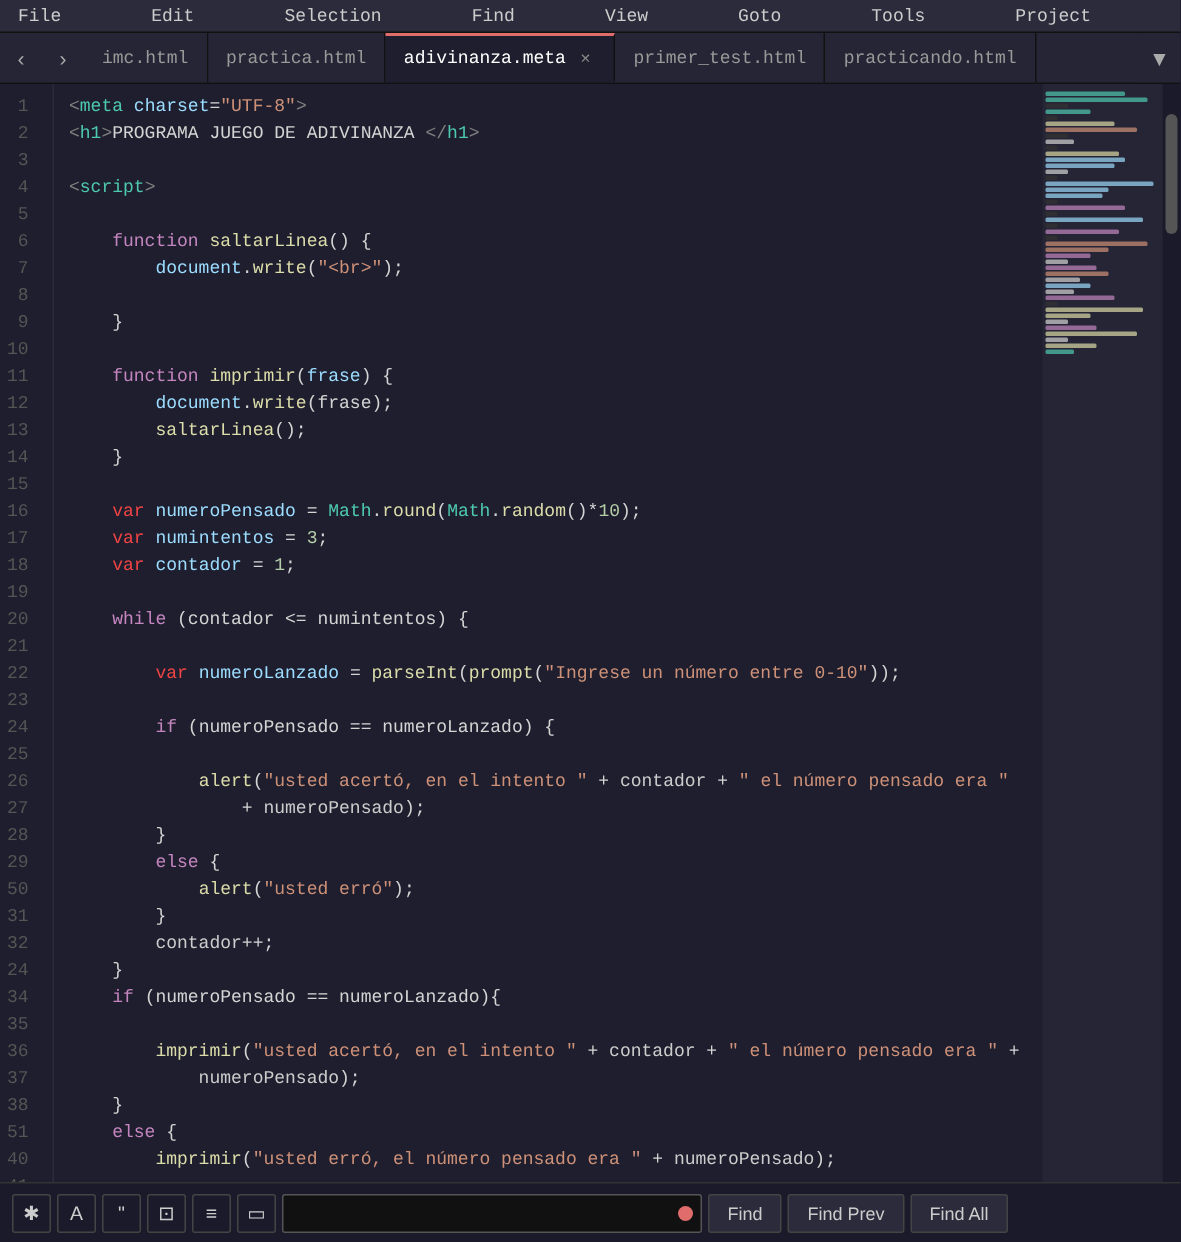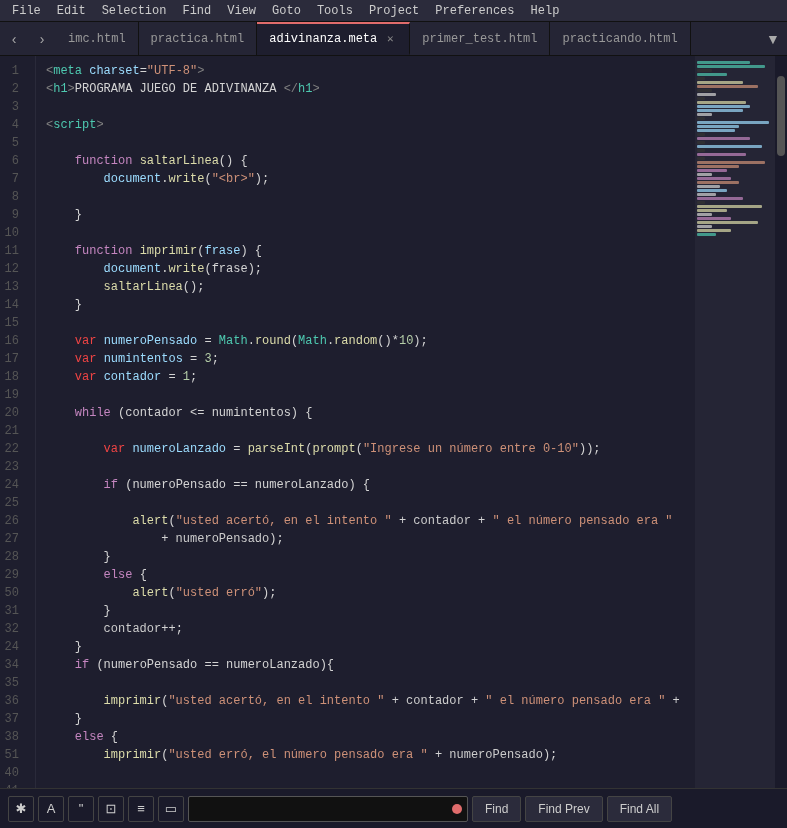--- a/index.html
+++ b/index.html
@@ -17,20 +17,21 @@
 
     
     .menubar {
       background: #2b2b3b;
       display: flex;
       align-items: center;
       height: 22px;
       padding: 0 4px;
       flex-shrink: 0;
       border-bottom: 1px solid #111;
+      gap: 44px;
     }
     .menubar-item {
       color: #ccc;
       font-size: 12px;
       padding: 2px 8px;
       cursor: pointer;
       white-space: nowrap;
     }
 
     
@@ -369,20 +370,21 @@
     <div class="code-line">                <span class="op">+</span> numeroPensado<span class="plain">);</span></div>
     <div class="code-line">        <span class="plain">}</span></div>
     <div class="code-line">        <span class="kw">else</span> <span class="plain">{</span></div>
     <div class="code-line">            <span class="fn">alert</span><span class="plain">(</span><span class="str">"usted erró"</span><span class="plain">);</span></div>
     <div class="code-line">        <span class="plain">}</span></div>
     <div class="code-line">        contador<span class="op">++</span><span class="plain">;</span></div>
     <div class="code-line">    <span class="plain">}</span></div>
     <div class="code-line">    <span class="kw">if</span> <span class="plain">(numeroPensado == numeroLanzado){</span></div>
     <div class="code-line"></div>
     <div class="code-line">        <span class="fn">imprimir</span><span class="plain">(</span><span class="str">"usted acertó, en el intento "</span> <span class="op">+</span> contador <span class="op">+</span> <span class="str">" el número pensado era "</span> <span class="op">+</span></div>
+    <div class="code-line">            numeroPensado<span class="plain">);</span></div>
     <div class="code-line">    <span class="plain">}</span></div>
     <div class="code-line">    <span class="kw">else</span> <span class="plain">{</span></div>
     <div class="code-line">        <span class="fn">imprimir</span><span class="plain">(</span><span class="str">"usted erró, el número pensado era "</span> <span class="op">+</span> numeroPensado<span class="plain">);</span></div>
 
   </div>
 
   <div class="minimap">
     <div class="minimap-content">
       <div class="minimap-line" style="width:70%;background:#4ec9b0;"></div>
       <div class="minimap-line" style="width:90%;background:#4ec9b0;"></div>

